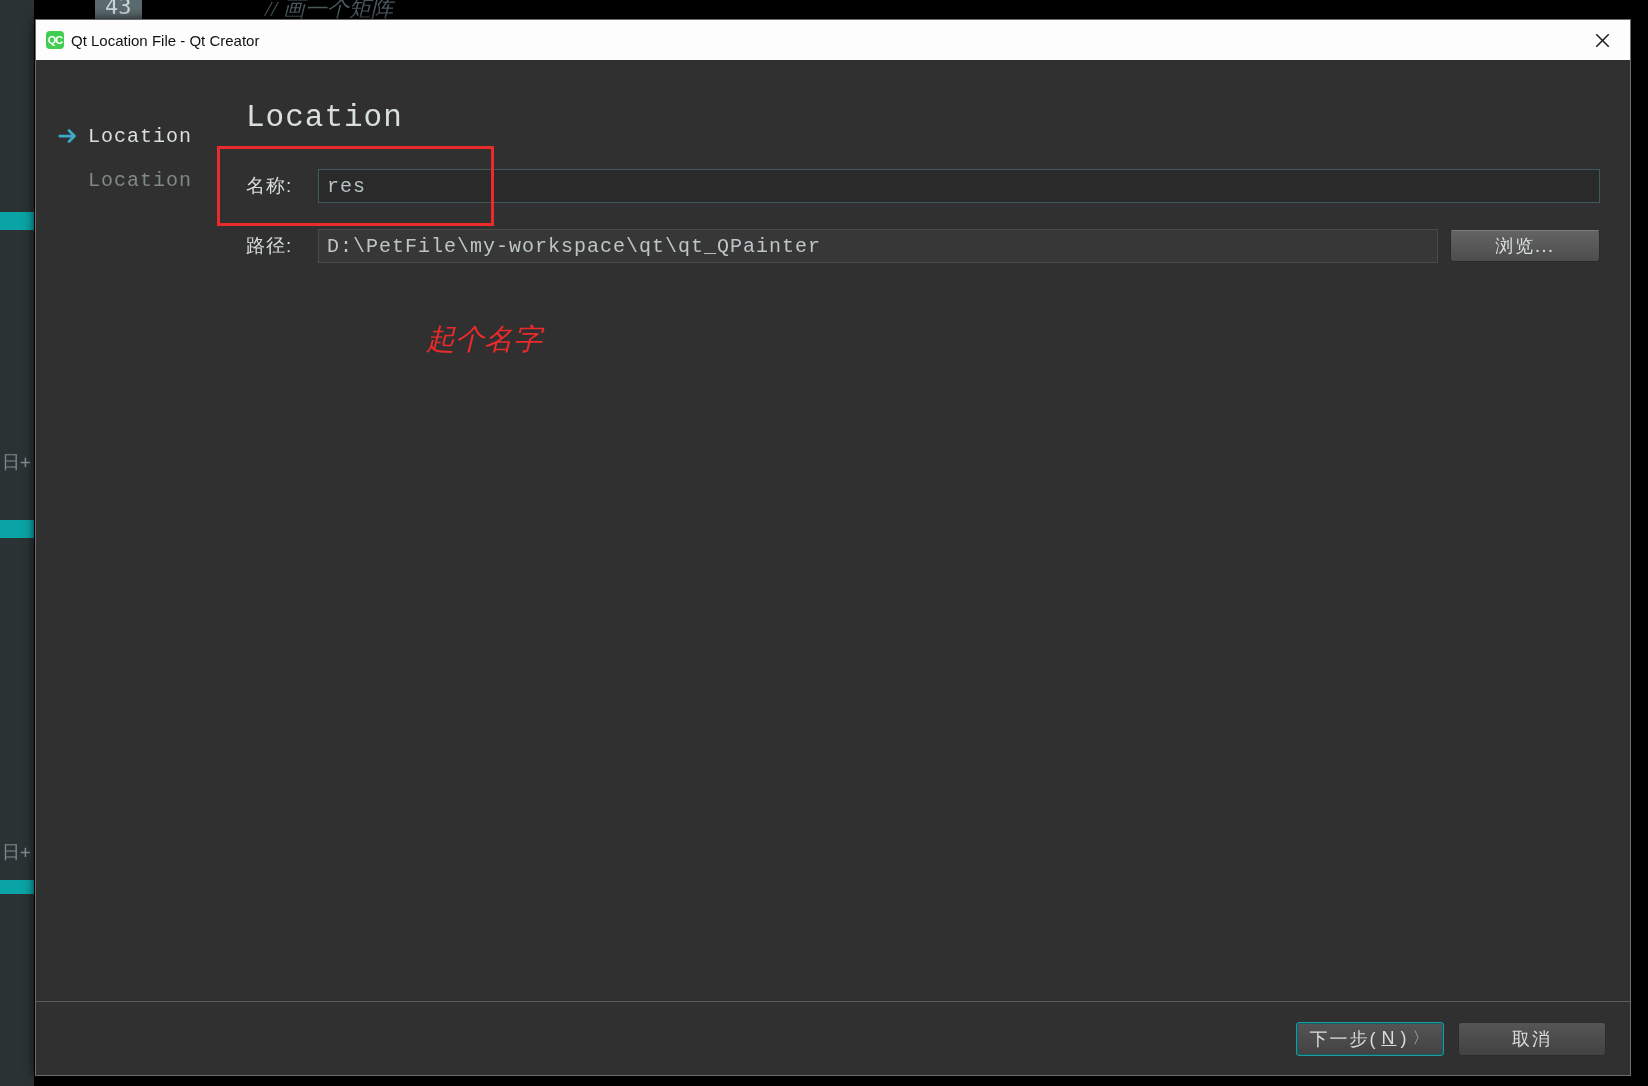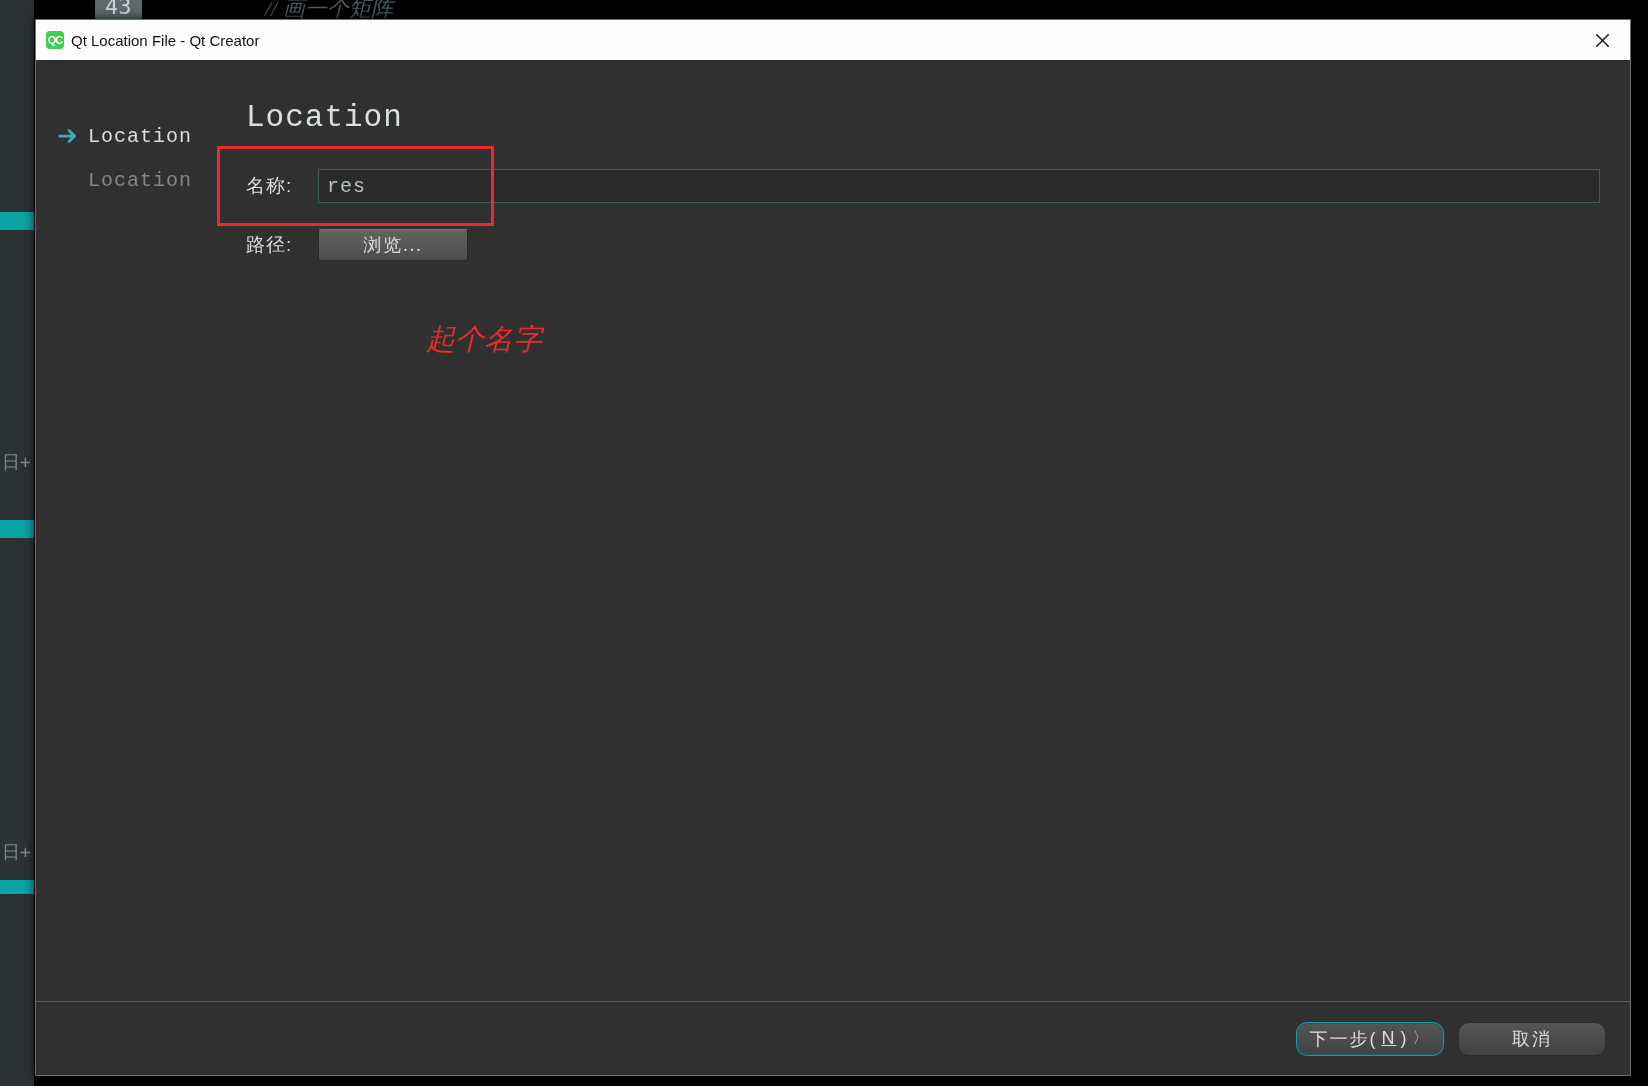--- a/index.html
+++ b/index.html
@@ -230,21 +230,21 @@
     align-items: center;
     padding: 0 24px;
     gap: 14px;
     box-sizing: border-box;
   }
   .wiz-btn {
     height: 34px;
     min-width: 148px;
     background: linear-gradient(#555555, #424242);
     border: 1px solid #2c2c2c;
-    border-radius: 11px;
+    border-radius: 3px;
     color: #dcdcdc;
     font-size: 18px;
     font-family: "SimSun","Microsoft YaHei", sans-serif;
     letter-spacing: 2px;
     cursor: pointer;
     display: flex;
     align-items: center;
     justify-content: center;
     gap: 4px;
   }
@@ -308,20 +308,21 @@
     <div class="main">
       <div class="heading">Location</div>
 
       <div class="form-row">
         <div class="form-label">名称:</div>
         <input class="text-input" value="res" style="">
       </div>
 
       <div class="form-row">
         <div class="form-label">路径:</div>
+        <input class="text-input path" value="D:\PetFile\my-workspace\qt\qt_QPainter" style="">
         <button class="browse-btn">浏览...</button>
       </div>
 
       <div class="red-box" style="left:-17px; top:86px; width:277px; height:80px;"></div>
       <div class="annotation" style="left:192px; top:260px;">起个名字</div>
     </div>
 
   </div>
 
   <div class="button-bar">

